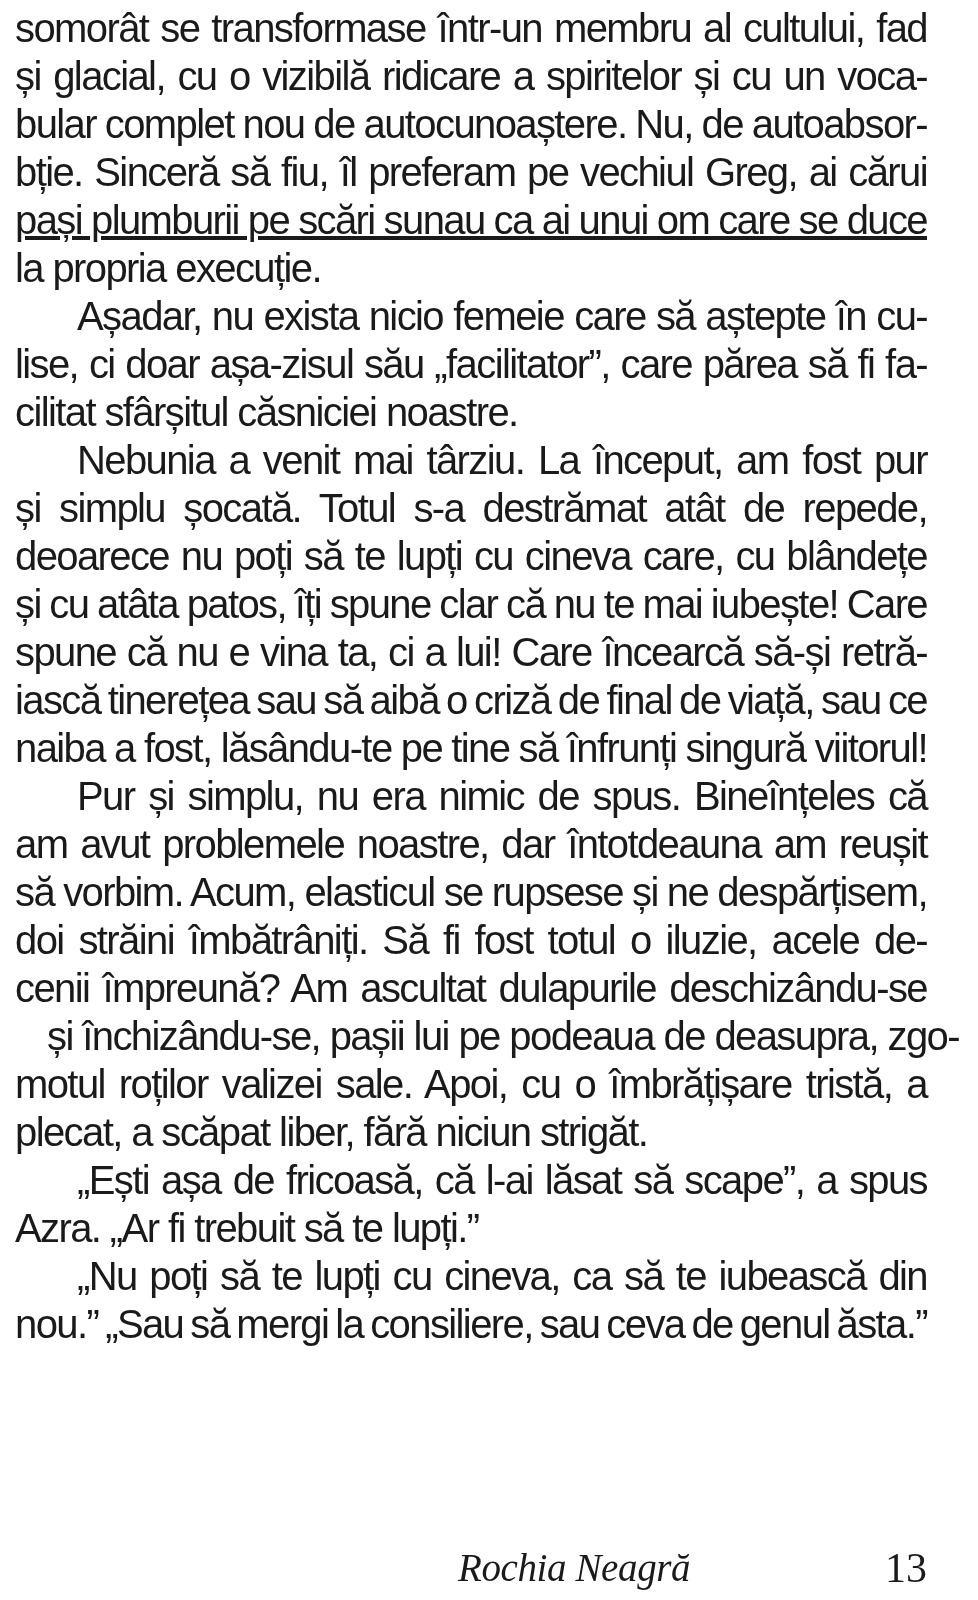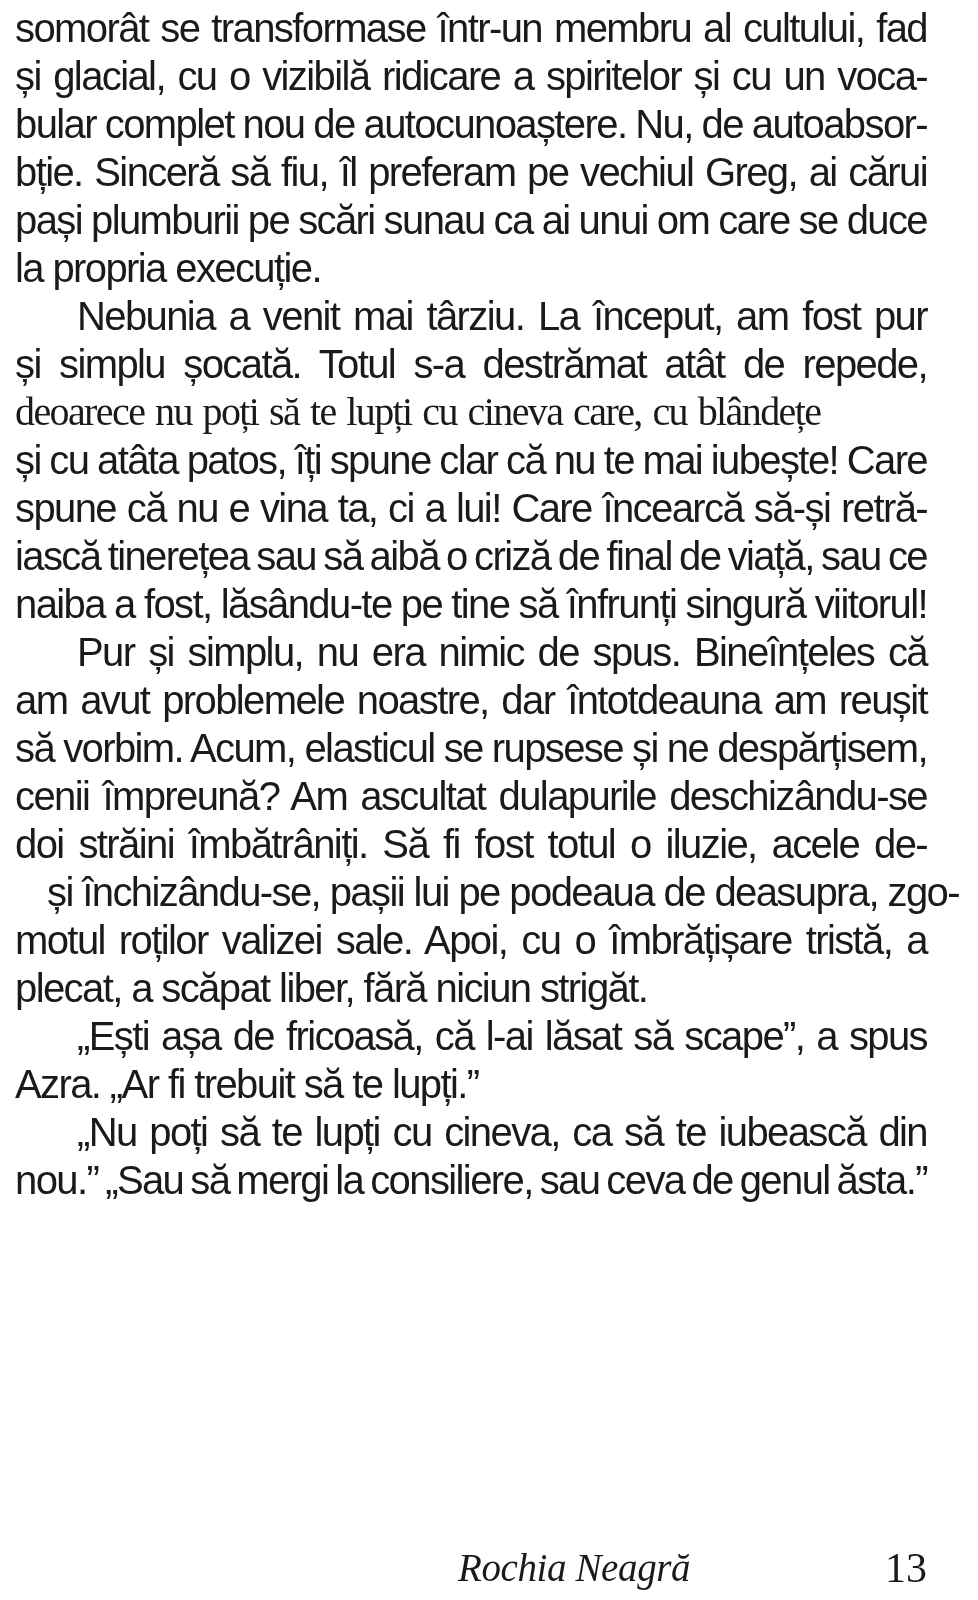--- a/index.html
+++ b/index.html
@@ -65,38 +65,43 @@
 <body>
 
 <div class="page">
 
   <main class="text-block">
       <div class="para">
         <div class="line" style="word-spacing: 2.48214px;"><span>somorât se transformase într-un membru al cultului, fad</span></div>
         <div class="line" style="word-spacing: 3.00284px;"><span>și glacial, cu o vizibilă ridicare a spiritelor și cu un voca-</span></div>
         <div class="line" style="word-spacing: -0.640625px;"><span>bular complet nou de autocunoaștere. Nu, de autoabsor-</span></div>
         <div class="line" style="word-spacing: 2.14844px;"><span>bție. Sinceră să fiu, îl preferam pe vechiul Greg, ai cărui</span></div>
-        <div class="line" style="word-spacing: -0.509943px;"><span>pași plumburii pe scări sunau ca ai unui om care se duce</span></div>
+        <div class="line" style="word-spacing: -0.509943px; text-decoration: underline;"><span>pași plumburii pe scări sunau ca ai unui om care se duce</span></div>
         <div class="line end"><span>la propria execuție.</span></div>
+      </div>
+      <div class="para">
+        <div class="line indent" style="word-spacing: 0.847222px;"><span>Așadar, nu exista nicio femeie care să aștepte în cu-</span></div>
+        <div class="line" style="word-spacing: 1.24063px;"><span>lise, ci doar așa-zisul său „facilitator”, care părea să fi fa-</span></div>
+        <div class="line end"><span>cilitat sfârșitul căsniciei noastre.</span></div>
       </div>
       <div class="para">
         <div class="line indent" style="word-spacing: 4.19792px;"><span>Nebunia a venit mai târziu. La început, am fost pur</span></div>
         <div class="line" style="word-spacing: 8.79883px;"><span>și simplu șocată. Totul s-a destrămat atât de repede,</span></div>
-        <div class="line" style="word-spacing: 2.31719px; font-family: Liberation Serif, serif;"><span>deoarece nu poți să te lupți cu cineva care, cu blândețe</span></div>
+        <div class="line" style="word-spacing: 2.31719px;"><span>deoarece nu poți să te lupți cu cineva care, cu blândețe</span></div>
         <div class="line" style="word-spacing: -0.860677px;"><span>și cu atâta patos, îți spune clar că nu te mai iubește! Care</span></div>
         <div class="line" style="word-spacing: 1.23438px;"><span>spune că nu e vina ta, ci a lui! Care încearcă să-și retră-</span></div>
         <div class="line" style="word-spacing: -2.21484px;"><span>iască tinerețea sau să aibă o criză de final de viață, sau ce</span></div>
         <div class="line end" style="word-spacing: -0.303819px;"><span>naiba a fost, lăsându-te pe tine să înfrunți singură viitorul!</span></div>
       </div>
       <div class="para">
         <div class="line indent" style="word-spacing: 4.20486px;"><span>Pur și simplu, nu era nimic de spus. Bineînțeles că</span></div>
         <div class="line" style="word-spacing: 3.27232px; text-align: center;"><span>am avut problemele noastre, dar întotdeauna am reușit</span></div>
         <div class="line" style="word-spacing: -0.408203px;"><span>să vorbim. Acum, elasticul se rupsese și ne despărțisem,</span></div>
+        <div class="line" style="word-spacing: 5.35781px;"><span>doi străini îmbătrâniți. Să fi fost totul o iluzie, acele de-</span></div>
         <div class="line" style="word-spacing: 3.69062px;"><span>cenii împreună? Am ascultat dulapurile deschizându-se</span></div>
-        <div class="line" style="word-spacing: 5.35781px;"><span>doi străini îmbătrâniți. Să fi fost totul o iluzie, acele de-</span></div>
         <div class="line" style="word-spacing: 0.115234px; margin-left: 32px;"><span>și închizându-se, pașii lui pe podeaua de deasupra, zgo-</span></div>
         <div class="line" style="word-spacing: 4.54861px; text-align: right;"><span>motul roților valizei sale. Apoi, cu o îmbrățișare tristă, a</span></div>
         <div class="line end"><span>plecat, a scăpat liber, fără niciun strigăt.</span></div>
       </div>
       <div class="para">
         <div class="line indent" style="word-spacing: 2.4875px;"><span>„Ești așa de fricoasă, că l-ai lăsat să scape”, a spus</span></div>
         <div class="line end"><span>Azra. „Ar fi trebuit să te lupți.”</span></div>
       </div>
       <div class="para">
         <div class="line indent" style="word-spacing: 3.11648px;"><span>„Nu poți să te lupți cu cineva, ca să te iubească din</span></div>

